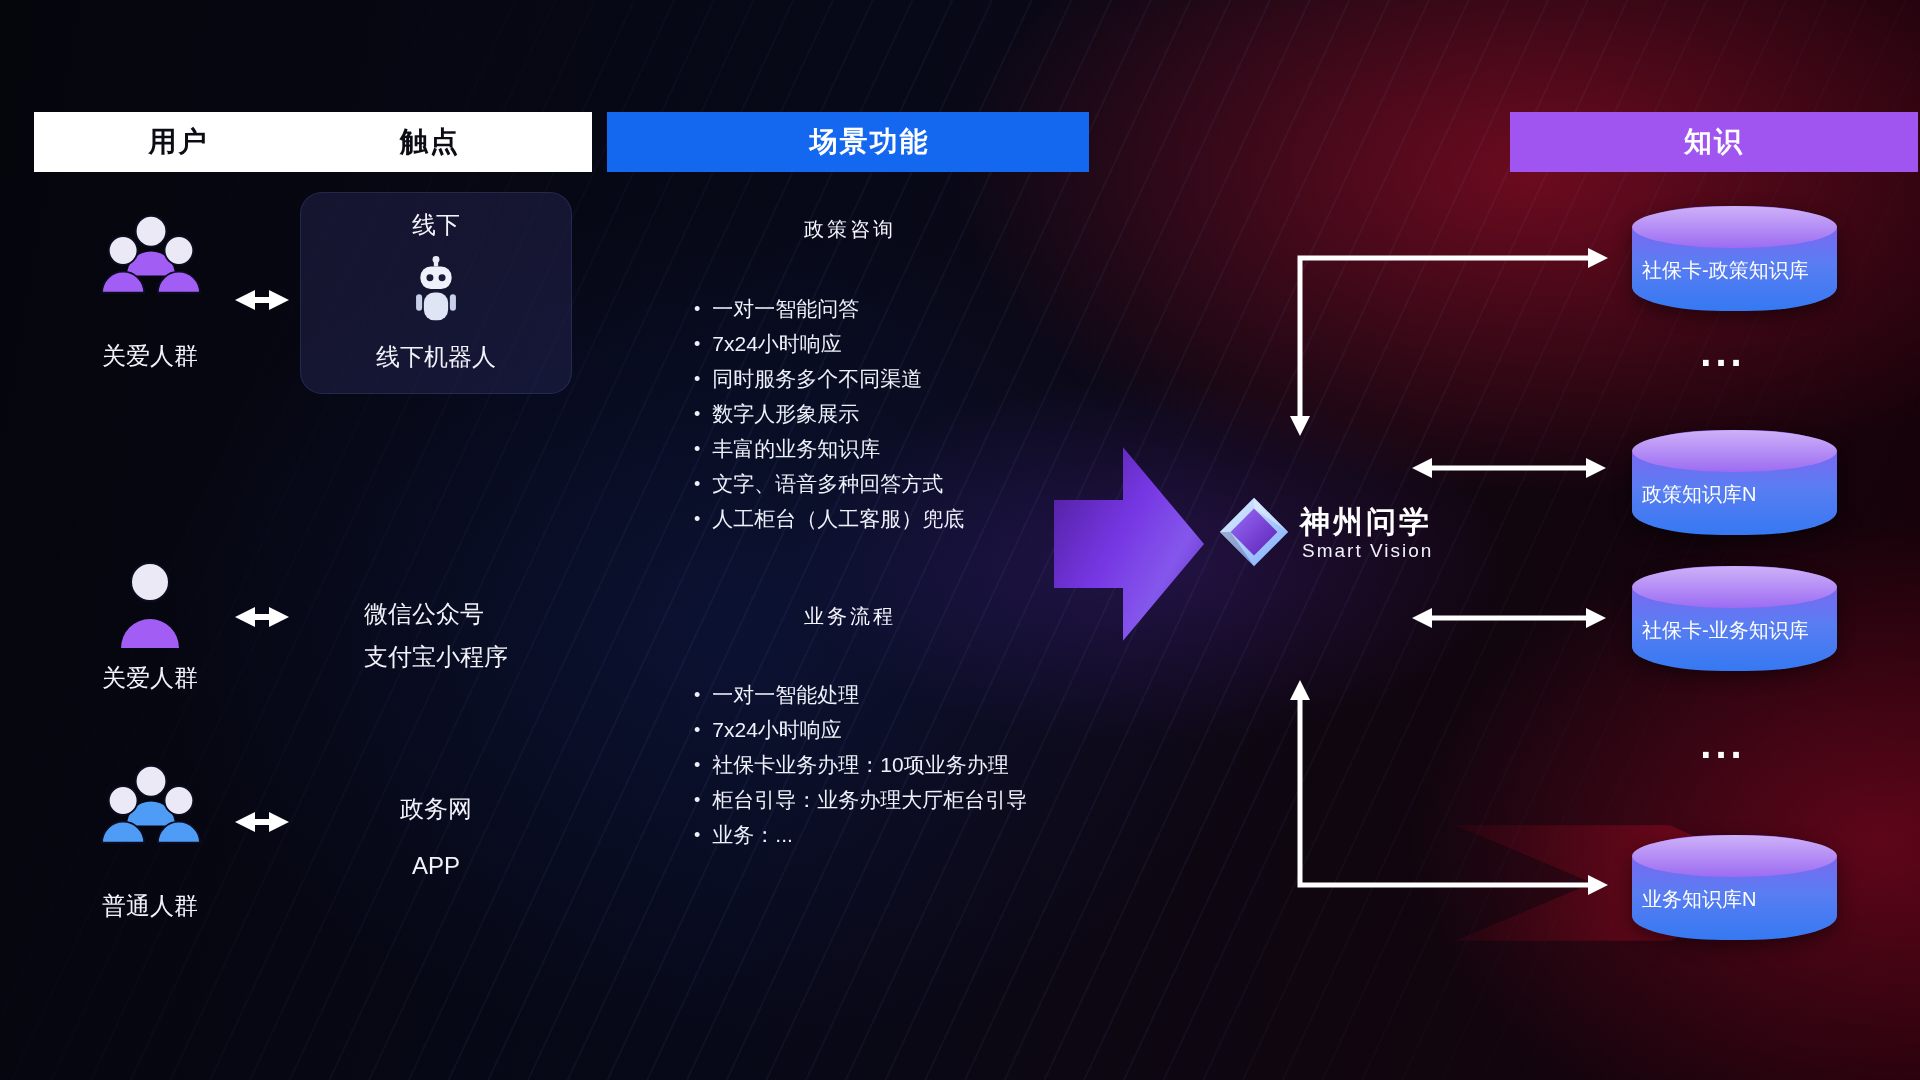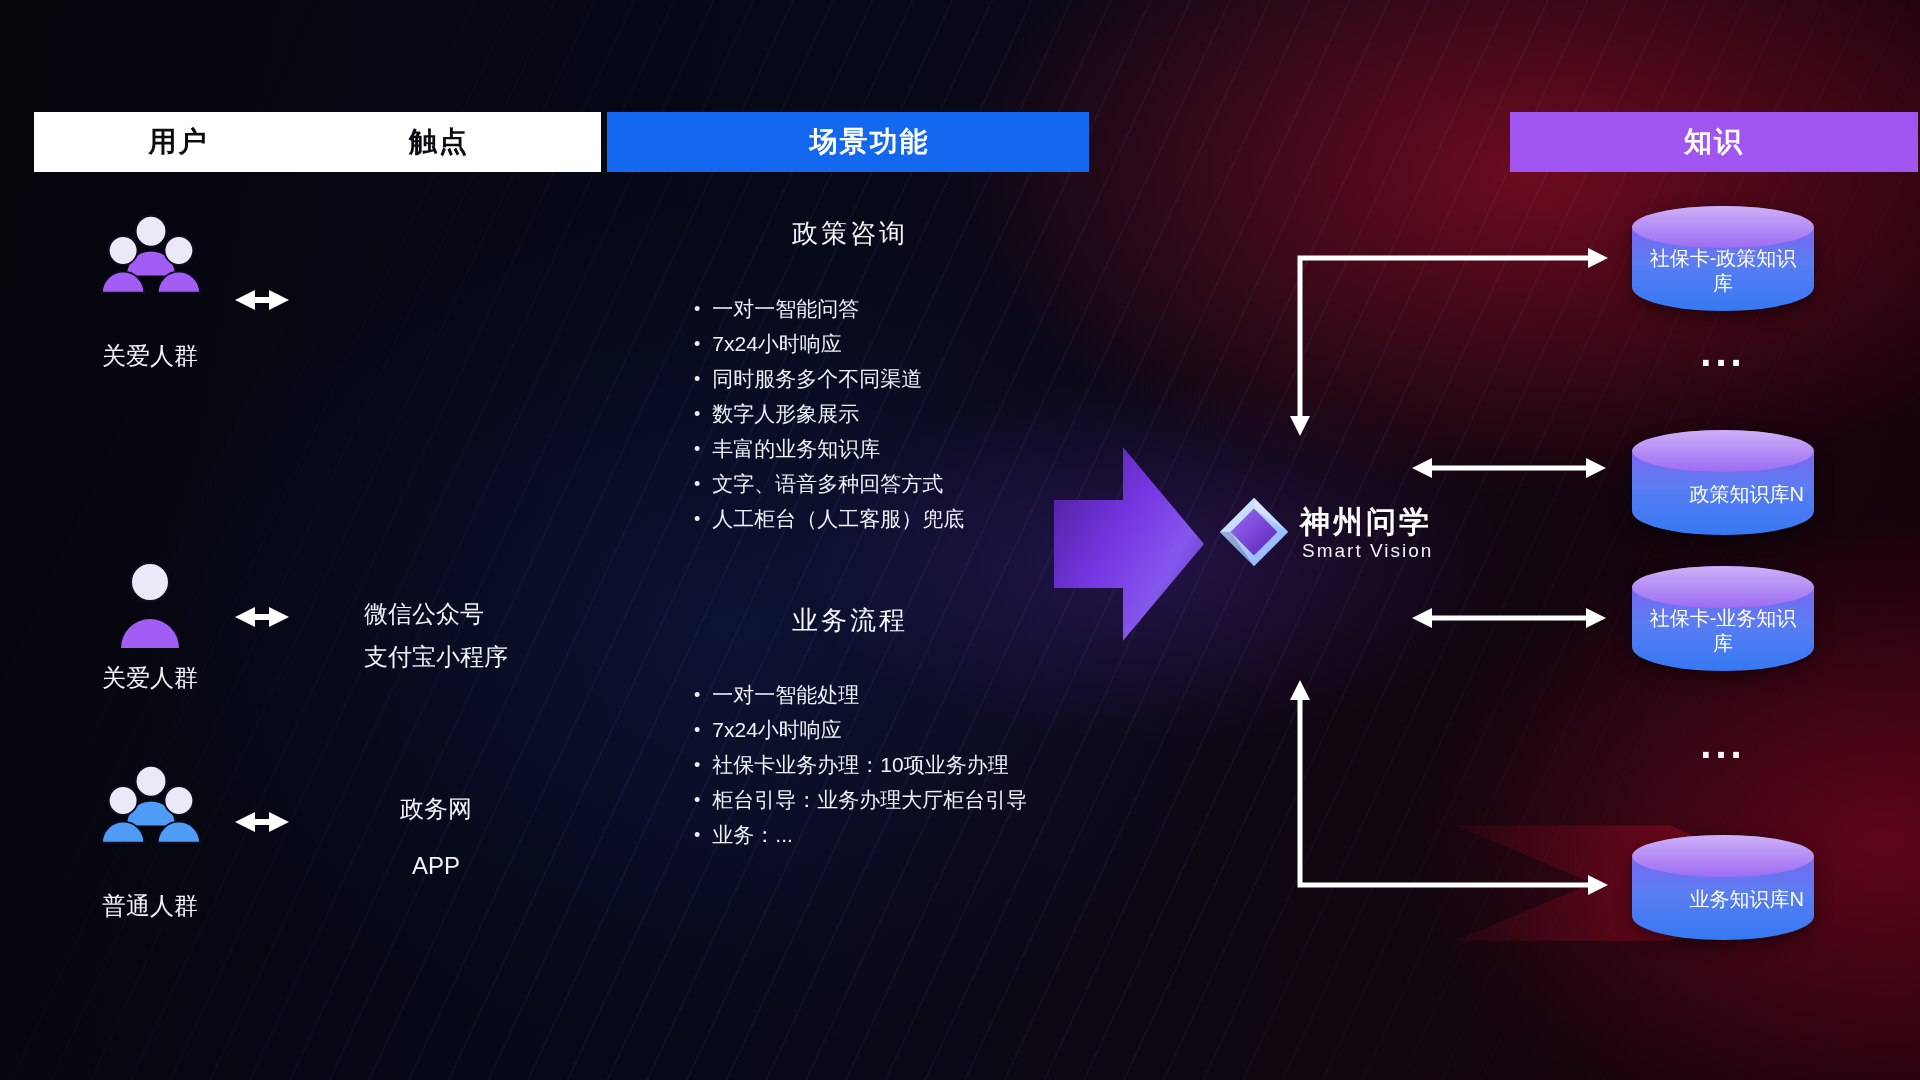--- a/index.html
+++ b/index.html
@@ -30,63 +30,63 @@
 
   
   .hbox {
     position:absolute; top:112px; height:60px; display:flex; align-items:center; justify-content:center;
     font-size:28px; font-weight:bold; letter-spacing:2px; z-index:3;
   }
   .hbox.white { background:#ffffff; color:#0c0c14; }
   .hbox.blue  { background:#1467ef; color:#fff;padding-left:43px; }
   .hbox.purple{ background:#a055f0; color:#fff; }
   #h1{ left:34px;  width:266px;padding-left:23px; }
-  #h2{ left:277px; width:324px; }
+  #h2{ left:268px; width:324px; }
   #h3{ left:607px; width:482px; }
   #h4{ left:1096px;width:406px; }
   #h5{ left:1510px;width:408px; }
 
   .abs { position:absolute; z-index:3; }
   .ctr { text-align:center; }
   .lbl { font-size:24px; color:#f2f2fa; }
 
   
   .offline-card {
     left:300px; top:192px; width:272px; height:202px; border-radius:22px;
     background:rgba(38,38,84,.48); border:1px solid rgba(120,120,200,.18);
     display:flex; flex-direction:column; align-items:center; justify-content:space-between;
     padding:16px 0 20px; z-index:3;
   }
   .tp-title { font-size:24px; color:#f4f4fc; }
 
   
-  .sc-title { font-size:26px; letter-spacing:3px; color:#f6f6ff; font-weight:500; }
+  .sc-title { font-size:20px; letter-spacing:3px; color:#f6f6ff; font-weight:500; }
   .sc-list { list-style:none; }
   .sc-list li { font-size:21px; line-height:21px; margin-bottom:12px; color:#eef0fa; white-space:nowrap; }
   .sc-list li::before { content:"•"; margin-right:12px; font-size:18px; position:relative; top:-1px; }
 
   
   .flow-arrow {
     left:1054px; top:434px; width:150px; height:220px; z-index:2;
     clip-path:polygon(0 30%, 46% 30%, 46% 6%, 100% 50%, 46% 94%, 46% 70%, 0 70%);
     background:linear-gradient(120deg, #4c1d95 0%, #7c3aed 45%, #8b5cf6 70%, #5b21b6 100%);
     filter:drop-shadow(0 0 24px rgba(124,58,237,.55));
     opacity:.95;
   }
 
   
   .logo-name { font-size:30px; font-weight:bold; letter-spacing:3px; }
   .logo-sub { font-size:19px; letter-spacing:2px; color:#f0f2fc; }
 
   
   .db {
-    position:absolute; left:1632px; width:182px; height:105px; z-index:2;
+    position:absolute; left:1632px; width:205px; height:105px; z-index:2;
     background:linear-gradient(180deg, #8d5cf0 0%, #5a7df2 55%, #3579f2 100%);
     border-radius:91px / 24px;
-    display:flex; align-items:center; justify-content:flex-end;
+    display:flex; align-items:center; justify-content:flex-start;
     padding:30px 10px 6px; text-align:center;
     box-shadow:0 6px 18px rgba(0,0,0,.45);
   }
   .db::before {
     content:""; position:absolute; top:0; left:0; width:100%; height:42px;
     background:linear-gradient(180deg, #cdb1f8, #9d6cf2);
     border-radius:50%;
   }
   .db span { position:relative; z-index:2; font-size:20px; line-height:25px; color:#fff; }
   .dots { position:absolute; left:1632px; width:182px; text-align:center;
@@ -139,20 +139,36 @@
       <path d="M40 66 a25 25 0 0 1 50 0 z" fill="#4f9cf7"></path>
       <circle cx="65" cy="20" r="16" fill="#ece9f6" stroke="#0d0d22" stroke-width="2"></circle>
       <path d="M14 84 a22 22 0 0 1 44 0 z" fill="#4f9cf7" stroke="#0d0d22" stroke-width="2"></path>
       <circle cx="36" cy="40" r="15" fill="#ece9f6" stroke="#0d0d22" stroke-width="2"></circle>
       <path d="M72 84 a22 22 0 0 1 44 0 z" fill="#4f9cf7" stroke="#0d0d22" stroke-width="2"></path>
       <circle cx="94" cy="40" r="15" fill="#ece9f6" stroke="#0d0d22" stroke-width="2"></circle>
     </svg>
   </div>
   <div class="abs ctr lbl" style="left:55px; top:890px; width:190px;">普通人群</div>
 
+  <div class="abs offline-card">
+    <div class="tp-title">线下</div>
+    <div>
+      <svg viewBox="0 0 60 80" width="52" height="70">
+        <circle cx="30" cy="6" r="4" fill="#e8ecf8"></circle>
+        <rect x="27.5" y="8" width="5" height="6" fill="#e8ecf8"></rect>
+        <rect x="12" y="14" width="36" height="26" rx="12" fill="#eef1fb"></rect>
+        <circle cx="23" cy="27" r="4" fill="#1a1a3a"></circle>
+        <circle cx="37" cy="27" r="4" fill="#1a1a3a"></circle>
+        <rect x="16" y="44" width="28" height="32" rx="12" fill="#dfe5f5"></rect>
+        <rect x="7" y="46" width="7" height="19" rx="3.5" fill="#c8d0e8"></rect>
+        <rect x="46" y="46" width="7" height="19" rx="3.5" fill="#c8d0e8"></rect>
+      </svg>
+    </div>
+    <div class="lbl">线下机器人</div>
+  </div>
 
   <div class="abs ctr lbl" style="left:288px; top:584px; width:272px;margin-top:14px;">微信公众号</div>
   <div class="abs ctr lbl" style="left:300px; top:641px; width:272px;">支付宝小程序</div>
   <div class="abs ctr lbl" style="left:300px; top:793px; width:272px;">政务网</div>
   <div class="abs ctr lbl" style="left:300px; top:852px; width:272px;">APP</div>
 
   <div class="abs ctr sc-title" style="left:660px; top:216px; width:380px;">政策咨询</div>
   <ul class="abs sc-list" style="left:694px; top:298px;">
     <li>一对一智能问答</li>
     <li>7x24小时响应</li>

